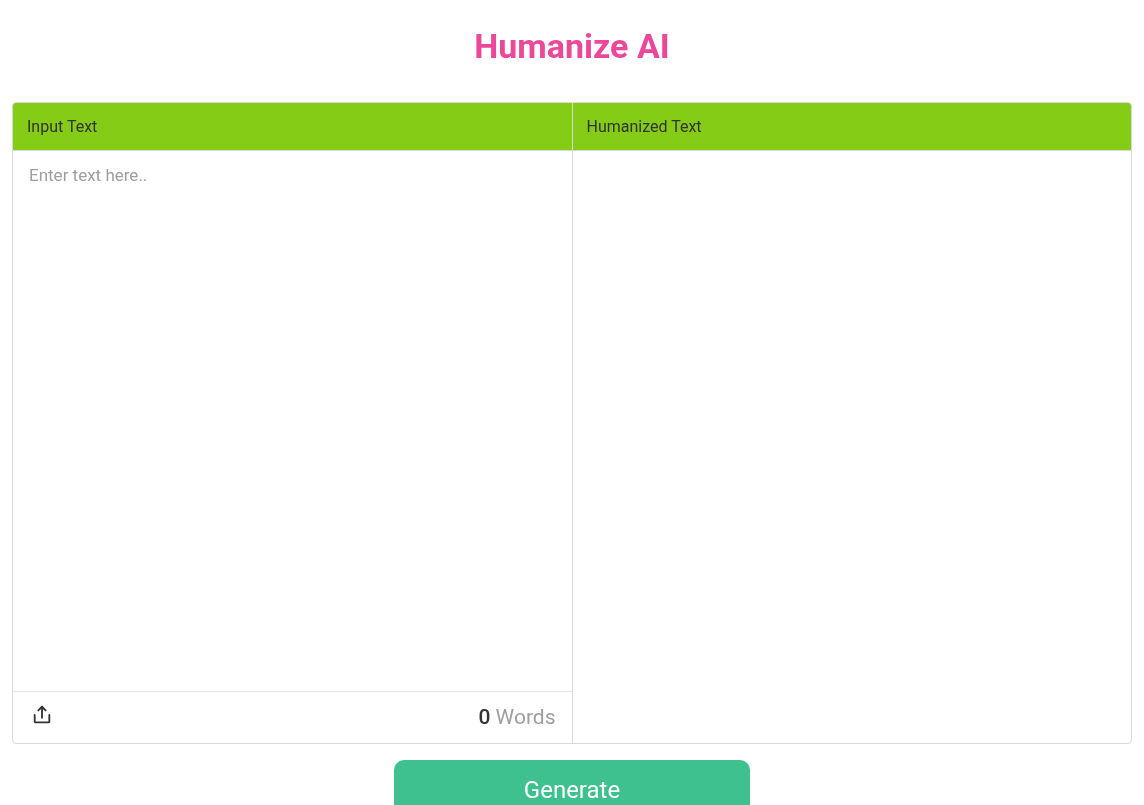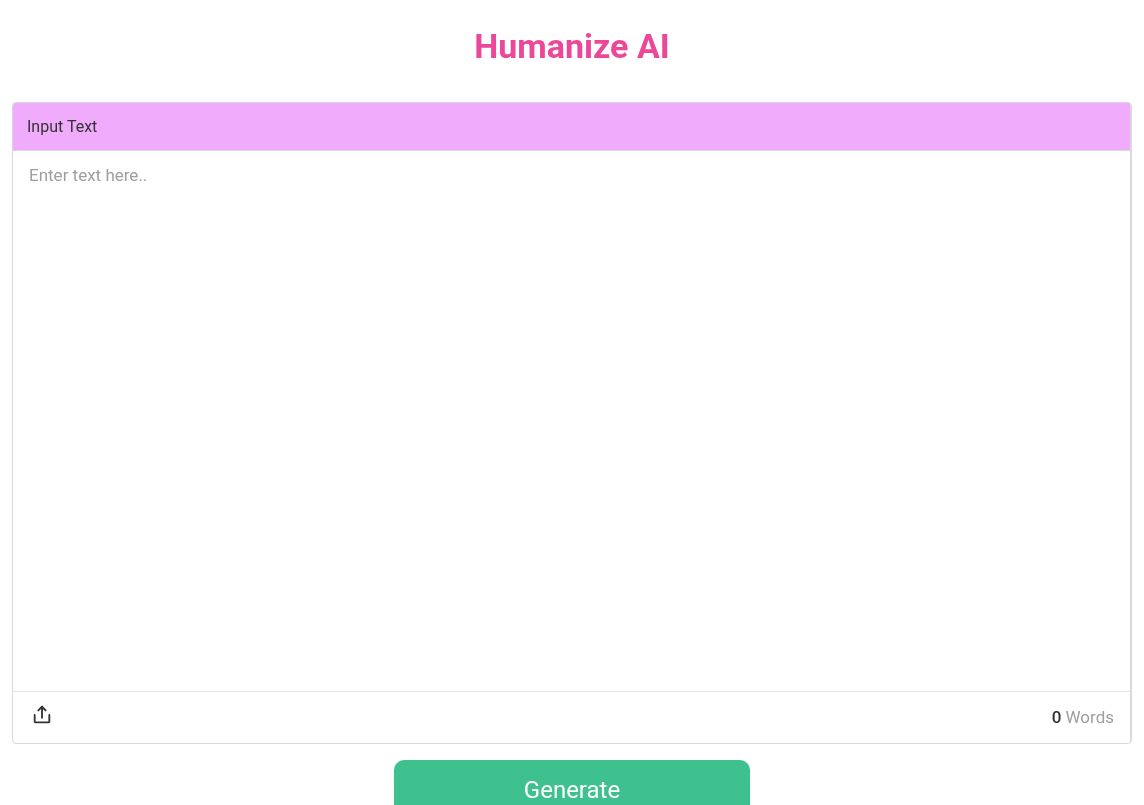--- a/index.html
+++ b/index.html
@@ -30,21 +30,21 @@
     }
     .panel {
       flex: 1;
       display: flex;
       flex-direction: column;
     }
     .panel-left {
       border-right: 1px solid #d9d9d9;
     }
     .panel-header {
-      background: #f0abfc;
+      background: #84cc16;
       padding: 14px 14px;
       font-size: 16px;
       color: #333;
       border-bottom: 1px solid #d9d9d9;
     }
     .panel-body {
       height: 540px;
       position: relative;
     }
     .textarea {
@@ -78,21 +78,21 @@
     .upload-btn {
       background: none;
       border: none;
       cursor: pointer;
       padding: 2px;
       display: flex;
       align-items: center;
       color: #333;
     }
     .word-count {
-      font-size: 17px;
+      font-size: 21px;
       color: #9e9e9e;
     }
     .word-count-number {
       color: #333;
       font-weight: 500;
     }
     .generate-container {
       display: flex;
       justify-content: center;
       padding-top: 16px;
@@ -129,17 +129,23 @@
             <polyline points="16 7 12 3 8 7"></polyline>
             <line x1="12" y1="3" x2="12" y2="15"></line>
           </svg>
         </span>
       </button>
       <div class="word-count">
         <span class="word-count-number">0</span><span> Words</span>
       </div>
     </div>
   </div>
+  <div class="panel panel-right">
+    <div class="panel-header">Humanized Text</div>
+    <div class="panel-body">
+      <div class="output-area"></div>
+    </div>
+  </div>
 </div>
 
 <div class="generate-container">
   <button class="generate-btn">Generate</button>
 </div>
 
 </body></html>

